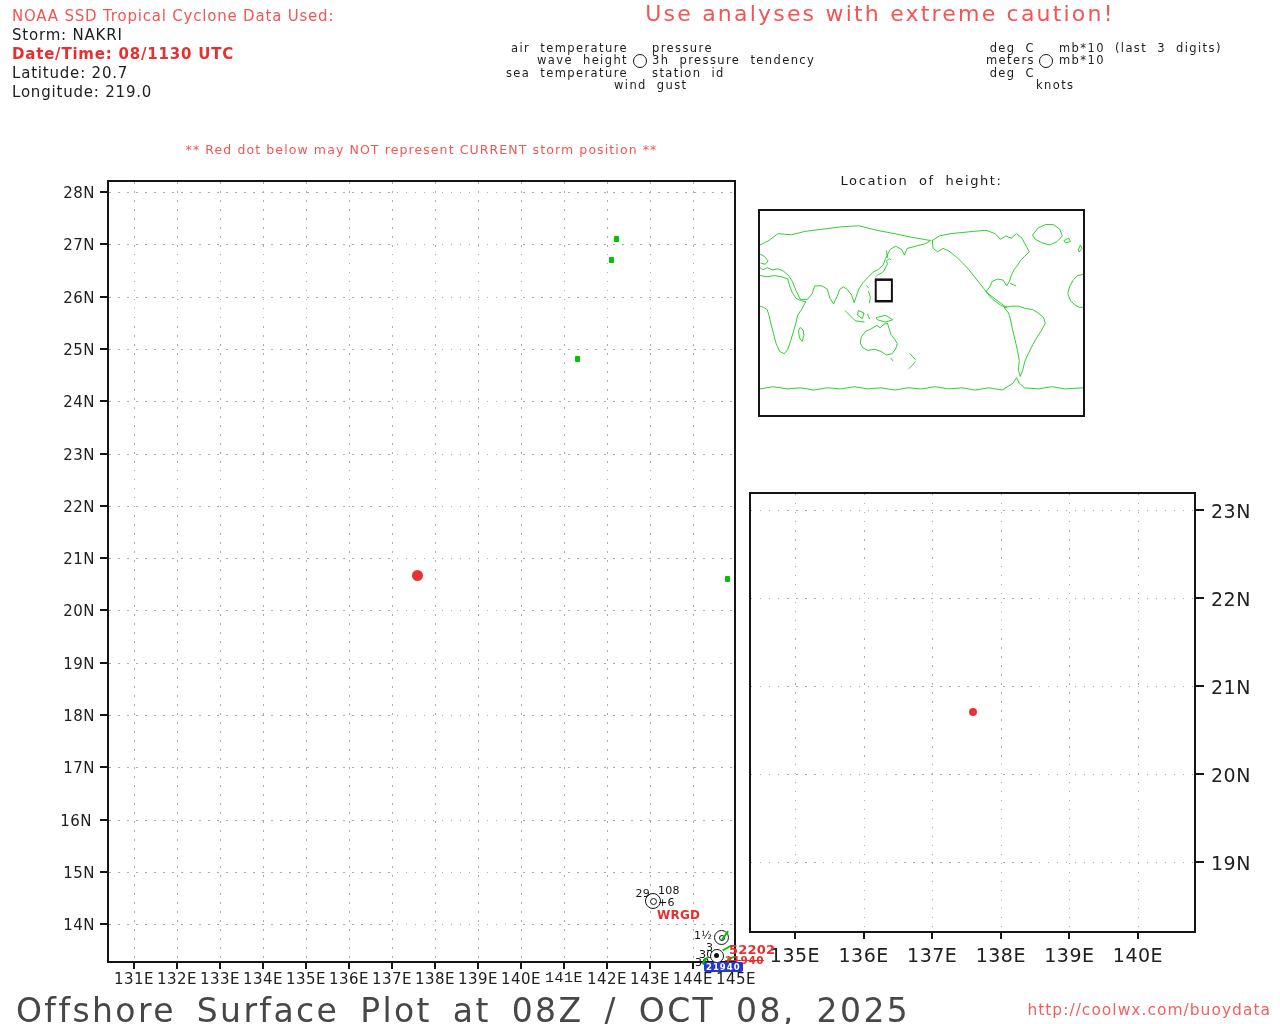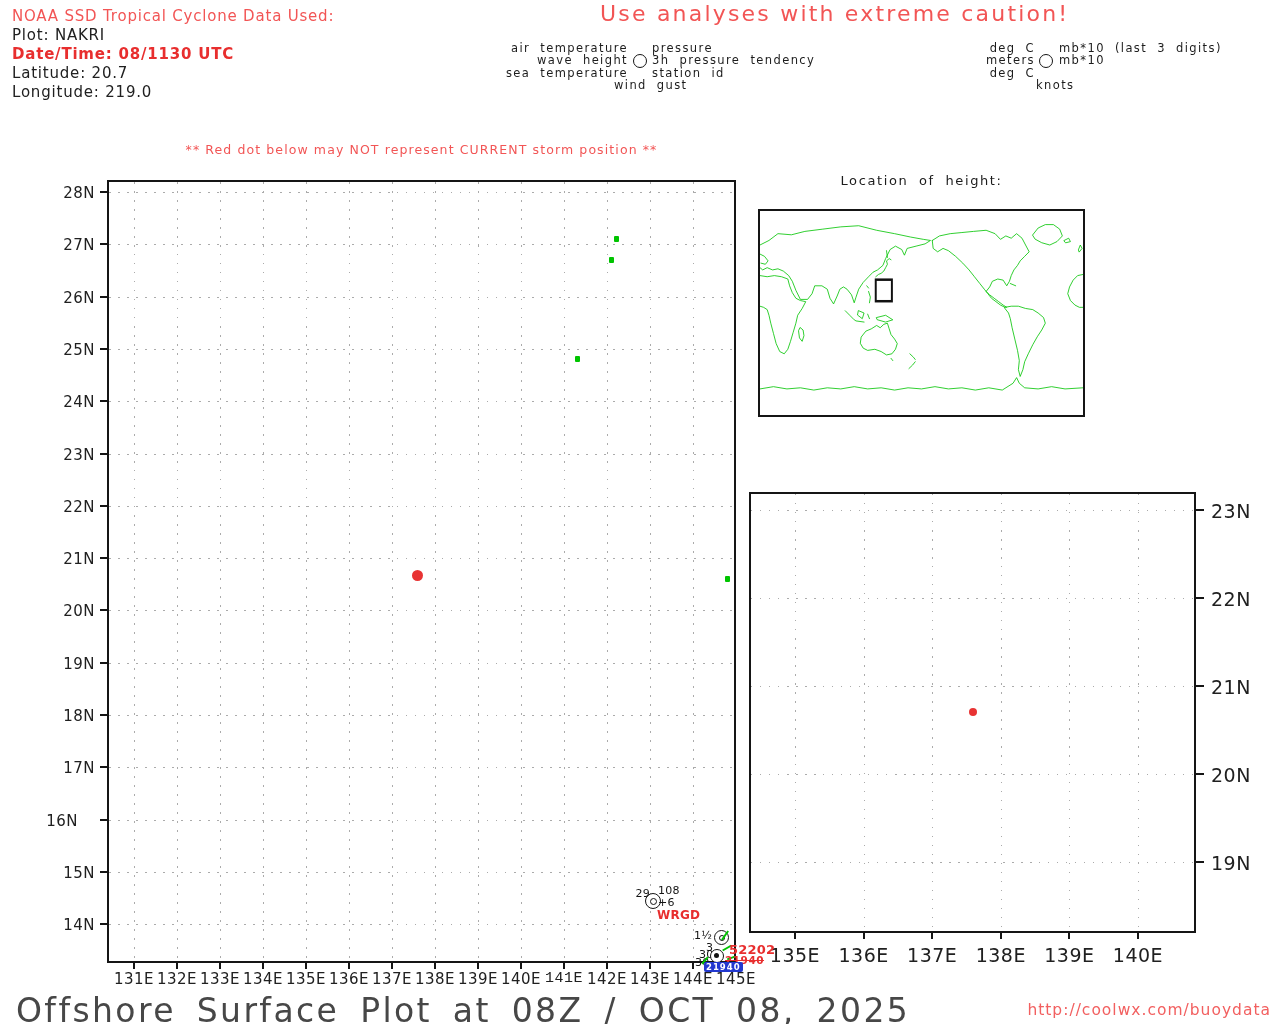--- a/index.html
+++ b/index.html
@@ -4,21 +4,21 @@
 <style>
   html,body{margin:0;padding:0;}
   body{
     width:1280px;height:1024px;position:relative;background:#ffffff;overflow:hidden;
     font-family:"DejaVu Sans", sans-serif;color:#202020;
   }
   .abs{position:absolute;}
   .hdr{font-size:15px;letter-spacing:.8px;white-space:pre;}
   .red{color:var(--red);}
   .redbold{color:var(--redbold);font-weight:bold;}
-  .caution{font-size:22px;letter-spacing:2.2px;color:var(--red);text-align:left;}
+  .caution{font-size:22px;letter-spacing:2.2px;color:var(--red);text-align:center;}
   .leg{font-size:11.5px;letter-spacing:1.4px;word-spacing:5px;color:#1c1c1c;white-space:pre;}
   .warn{font-size:12.5px;letter-spacing:1.1px;color:var(--red);text-align:center;}
   .frame{border:2px solid #151515;box-sizing:border-box;background:transparent;}
   .vline{width:1px;background-image:repeating-linear-gradient(to bottom,var(--grid) 0 1.5px,transparent 1.5px 9px);}
   .hline{height:1px;background-image:repeating-linear-gradient(to right,var(--grid) 0 1.5px,transparent 1.5px 9px);}
   .tick{background:#151515;}
   .axlbl{font-size:15px;letter-spacing:.5px;color:#202020;white-space:nowrap;}
   .axlbl.big{font-size:19px;}
   .dot{border-radius:50%;background:var(--dotred);}
   .island{background:var(--green);border-radius:1px;}
@@ -34,21 +34,21 @@
   .url{font-size:15.5px;letter-spacing:1px;color:var(--url);text-decoration:none;}
   .coast{fill:none;stroke:var(--green);stroke-width:0.8;stroke-linejoin:round;stroke-linecap:round;}
   .domainrect{fill:none;stroke:#111111;stroke-width:2.2;}
 </style>
 </head>
 <body>
 
 <div id="stage">
 
   <div class="abs hdr red" style="left:12px;top:7px">NOAA SSD Tropical Cyclone Data Used:</div>
-  <div class="abs hdr" style="left:12px;top:26px">Plot: NAKRI</div>
+  <div class="abs hdr" style="left:12px;top:26px">Storm: NAKRI</div>
   <div class="abs hdr redbold" style="left:12px;top:45px">Date/Time: 08/1130 UTC</div>
   <div class="abs hdr" style="left:12px;top:64px">Latitude: 20.7</div>
   <div class="abs hdr" style="left:12px;top:83px">Longitude: 219.0</div>
 
   <div class="abs caution" style="left:600px;top:1px;width:560px">Use analyses with extreme caution!</div>
 
   <div class="abs leg" style="right:652px;top:41px">air temperature</div>
   <div class="abs leg" style="right:652px;top:53px">wave height</div>
   <div class="abs leg" style="right:652px;top:66px">sea temperature</div>
   <div class="abs leg" style="left:614px;top:78px">wind gust</div>
@@ -180,21 +180,21 @@
     <div class="abs tick" style="left: 100px; top: 661.7px; width: 7px; height: 2px;"></div>
     <div class="abs axlbl" style="left: 51px; top: 654.7px; width: 44px; text-align: right;">19N</div>
     <div class="abs hline" style="left: 109px; top: 715px; width: 625px;"></div>
     <div class="abs tick" style="left: 100px; top: 714px; width: 7px; height: 2px;"></div>
     <div class="abs axlbl" style="left: 51px; top: 707px; width: 44px; text-align: right;">18N</div>
     <div class="abs hline" style="left: 109px; top: 767.3px; width: 625px;"></div>
     <div class="abs tick" style="left: 100px; top: 766.3px; width: 7px; height: 2px;"></div>
     <div class="abs axlbl" style="left: 51px; top: 759.3px; width: 44px; text-align: right;">17N</div>
     <div class="abs hline" style="left: 109px; top: 819.6px; width: 625px;"></div>
     <div class="abs tick" style="left: 100px; top: 818.6px; width: 7px; height: 2px;"></div>
-    <div class="abs axlbl" style="left: 34px; top: 811.6px; width: 44px; text-align: right;">16N</div>
+    <div class="abs axlbl" style="left: 48px; top: 811.6px; width: 44px; text-align: right;">16N</div>
     <div class="abs hline" style="left: 109px; top: 871.9px; width: 625px;"></div>
     <div class="abs tick" style="left: 100px; top: 870.9px; width: 7px; height: 2px;"></div>
     <div class="abs axlbl" style="left: 51px; top: 863.9px; width: 44px; text-align: right;">15N</div>
     <div class="abs hline" style="left: 109px; top: 924.2px; width: 625px;"></div>
     <div class="abs tick" style="left: 100px; top: 923.2px; width: 7px; height: 2px;"></div>
     <div class="abs axlbl" style="left: 51px; top: 916.2px; width: 44px; text-align: right;">14N</div>
     <div class="abs vline" style="left: 795px; top: 494px; height: 437px;"></div>
     <div class="abs tick" style="left: 794px; top: 933px; width: 2px; height: 6px;"></div>
     <div class="abs axlbl big" style="left: 765px; top: 944px; width: 60px; text-align: center;">135E</div>
     <div class="abs vline" style="left: 863.6px; top: 494px; height: 437px;"></div>

